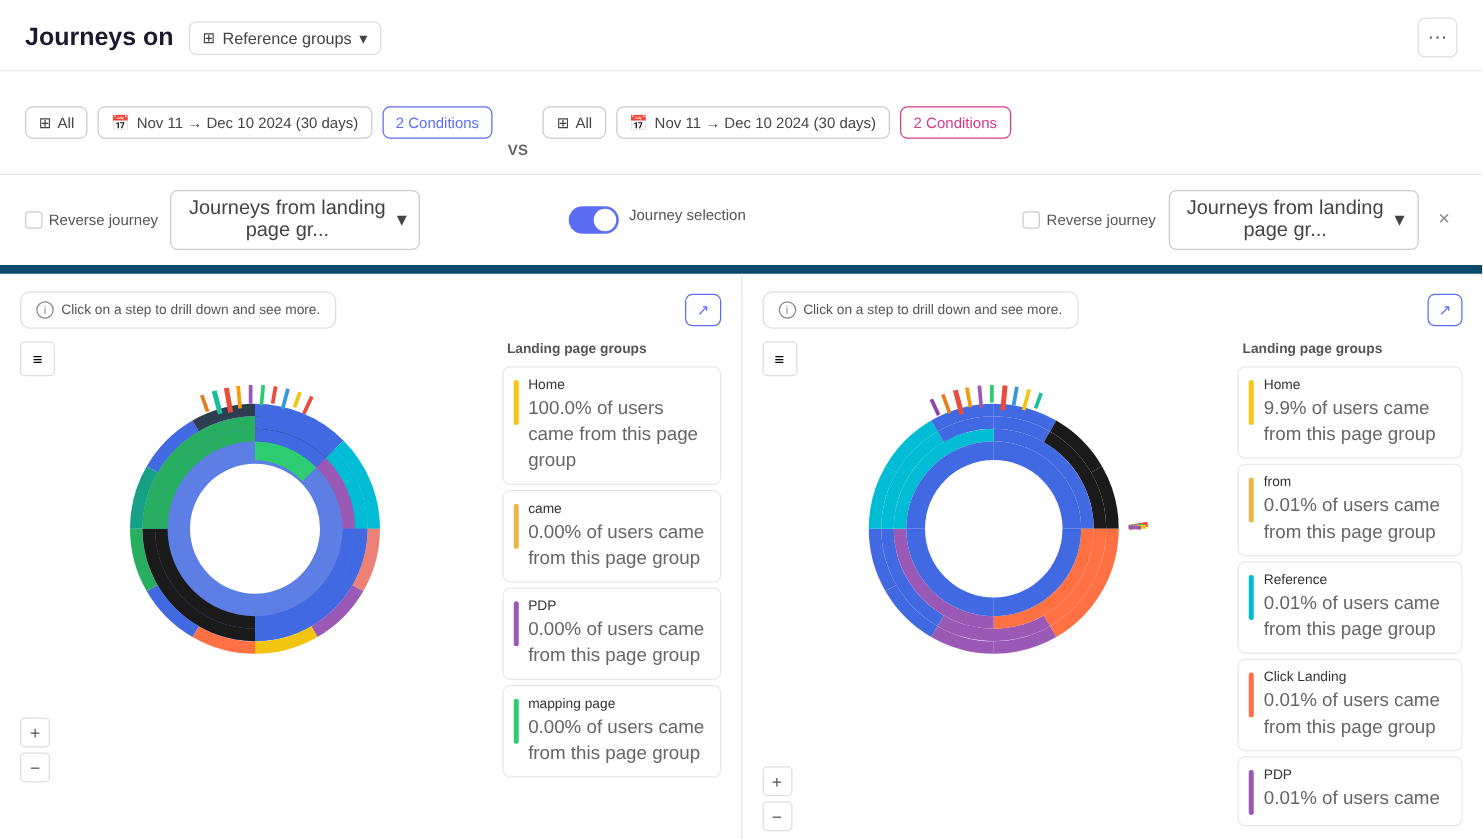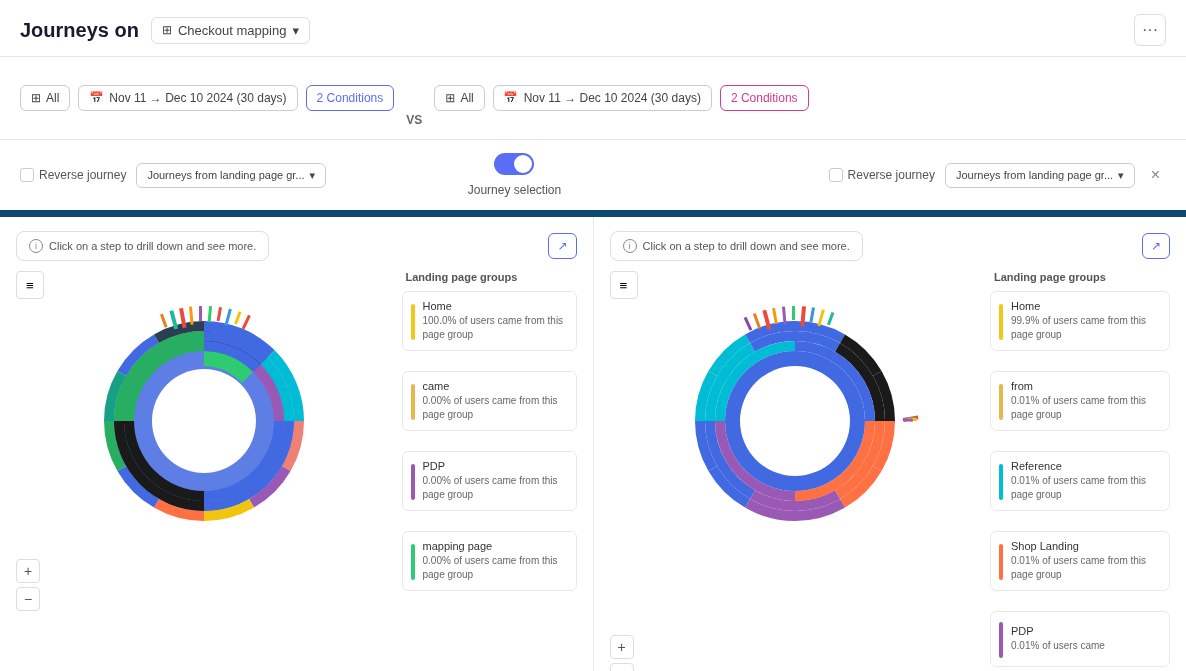--- a/index.html
+++ b/index.html
@@ -22,56 +22,56 @@
     .vs-label { font-size: 12px; font-weight: 600; color: #666; padding: 0 4px; margin-top: 44px; }
 
     
     .controls-bar { display: flex; align-items: center; padding: 12px 20px; gap: 16px; border-bottom: 7px solid #0c4a6e; }
     .controls-left { display: flex; align-items: center; gap: 10px; }
     .controls-right { display: flex; align-items: center; gap: 10px; margin-left: auto; }
 
     .checkbox-label { display: flex; align-items: center; gap: 5px; font-size: 12px; color: #555; cursor: pointer; }
     .checkbox-box { width: 14px; height: 14px; border: 1px solid #ccc; border-radius: 3px; background: #fff; }
 
-    .journey-select { display: flex; align-items: center; gap: 5px; border: 1px solid #ccc; border-radius: 6px; padding: 5px 10px; background: #fff; cursor: pointer; font-size: 11px; color: #444; max-width: 200px; }
+    .journey-select { display: flex; align-items: center; gap: 5px; border: 1px solid #ccc; border-radius: 6px; padding: 5px 10px; background: #fff; cursor: pointer; font-size: 16px; color: #444; max-width: 200px; }
 
     .toggle-switch { width: 40px; height: 22px; background: #5b6df5; border-radius: 11px; position: relative; cursor: pointer; }
     .toggle-switch::after { content: ''; position: absolute; width: 18px; height: 18px; background: #fff; border-radius: 50%; top: 2px; right: 2px; }
 
     .toggle-label { font-size: 12px; color: #555; }
     .close-btn { border: none; background: none; cursor: pointer; font-size: 16px; color: #888; padding: 2px 6px; }
     .expand-btn { border: 1px solid #5b6df5; border-radius: 6px; padding: 5px 8px; background: #fff; cursor: pointer; color: #5b6df5; font-size: 12px; margin-left: 4px; }
 
     .legend-title { font-size: 11px; font-weight: 600; color: #555; margin-bottom: 8px; padding-left: 4px; }
 
-    .legend-item { display: flex; align-items: center; gap: 8px; padding: 8px; border: 1px solid #e8e8e8; border-radius: 6px; margin-bottom: 20px; }
+    .legend-item { display: flex; align-items: flex-start; gap: 8px; padding: 8px; border: 1px solid #e8e8e8; border-radius: 6px; margin-bottom: 4px; }
     .legend-color { width: 4px; min-width: 4px; height: 36px; border-radius: 2px; margin-top: 2px; }
     .legend-text .legend-name { font-size: 11px; font-weight: 500; color: #333; margin-bottom: 2px; }
-    .legend-text .legend-pct { font-size: 10px; color: #666; line-height: 1.4; }
+    .legend-text .legend-pct { font-size: 15px; color: #666; line-height: 1.4; }
     .zoom-btn { width: 24px; height: 24px; border: 1px solid #ddd; border-radius: 4px; background: #fff; cursor: pointer; display: flex; align-items: center; justify-content: center; font-size: 14px; color: #555; }
 
     .menu-btn { border: 1px solid #ddd; border-radius: 4px; background: #fff; cursor: pointer; width: 28px; height: 28px; display: flex; align-items: center; justify-content: center; position: absolute; top: 0; left: 0; }
 
     
     .chart-svg { overflow: visible; }
 
     
     .hint-icon { width: 14px; height: 14px; border: 1px solid #888; border-radius: 50%; display: flex; align-items: center; justify-content: center; font-size: 9px; color: #888; flex-shrink: 0; }
   </style>
 </head>
 <body>
 
 <div class="page-container">
 
   <div class="header">
     <div class="header-left">
       <span class="page-title">Journeys on</span>
       <button class="ref-mapping-btn">
         <span style="font-size:12px;">⊞</span>
-        <span>Checkout mapping</span>
+        <span>Reference groups</span>
         <span>▾</span>
       </button>
     </div>
     <button class="header-more-btn">
       <span>···</span>
     </button>
   </div>
 
   <div class="filters-bar">
     <button class="filter-btn">
@@ -107,21 +107,21 @@
       <label class="checkbox-label">
         <span class="checkbox-box"></span>
         <span>Reverse journey</span>
       </label>
       <button class="journey-select">
         <span>Journeys from landing page gr...</span>
         <span>▾</span>
       </button>
     </div>
 
-    <div style="display:flex; align-items:center; gap:8px; margin: 1px auto; flex-direction: column;">
+    <div style="display:flex; align-items:flex-start; gap:8px; margin: 1px auto;">
       <div class="toggle-switch"></div>
       <span class="toggle-label">Journey selection</span>
     </div>
 
     <div class="controls-right">
       <label class="checkbox-label">
         <span class="checkbox-box"></span>
         <span>Reverse journey</span>
       </label>
       <button class="journey-select">
@@ -352,41 +352,41 @@
           </div>
         </div>
 
         <div style="width:180px;">
           <div class="legend-title">Landing page groups</div>
           <div id="right-legend-items">
               <div class="legend-item">
     <div class="legend-color" style="background:#f5c518;"></div>
     <div class="legend-text">
       <div class="legend-name">Home</div>
-      <div class="legend-pct">99.9% of users came from this page group</div>
+      <div class="legend-pct">9.9% of users came from this page group</div>
     </div>
   </div>
               <div class="legend-item">
     <div class="legend-color" style="background:#e8b84b;"></div>
     <div class="legend-text">
       <div class="legend-name">from</div>
       <div class="legend-pct">0.01% of users came from this page group</div>
     </div>
   </div>
               <div class="legend-item">
     <div class="legend-color" style="background:#00bcd4;"></div>
     <div class="legend-text">
       <div class="legend-name">Reference</div>
       <div class="legend-pct">0.01% of users came from this page group</div>
     </div>
   </div>
               <div class="legend-item">
     <div class="legend-color" style="background:#ff7043;"></div>
     <div class="legend-text">
-      <div class="legend-name">Shop Landing</div>
+      <div class="legend-name">Click Landing</div>
       <div class="legend-pct">0.01% of users came from this page group</div>
     </div>
   </div>
               <div class="legend-item">
     <div class="legend-color" style="background:#9b59b6;"></div>
     <div class="legend-text">
       <div class="legend-name">PDP</div>
       <div class="legend-pct">0.01% of users came</div>
     </div>
   </div>

